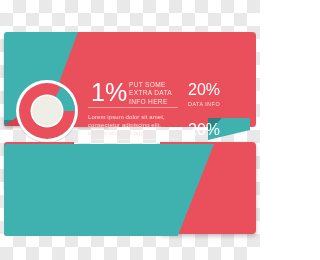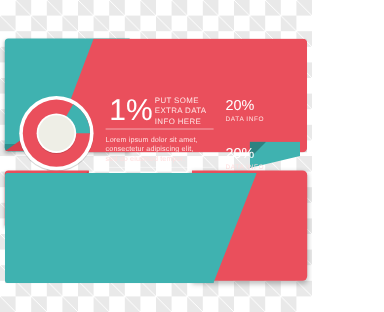--- a/index.html
+++ b/index.html
@@ -181,21 +181,21 @@
     white-space: pre-line;
   }
 
   .divider {
     position: absolute;
     height: 1px;
     background: rgba(255,255,255,0.42);
   }
 
   .stat-pct {
-    font-size: 12px;
+    font-size: 16px;
     font-weight: 300;
     line-height: 1;
     color: #ffffff;
     white-space: nowrap;
   }
   .stat-lbl {
     font-size: 5.4px;
     letter-spacing: 0.5px;
     color: #ffdede;
     margin-top: 3px;

